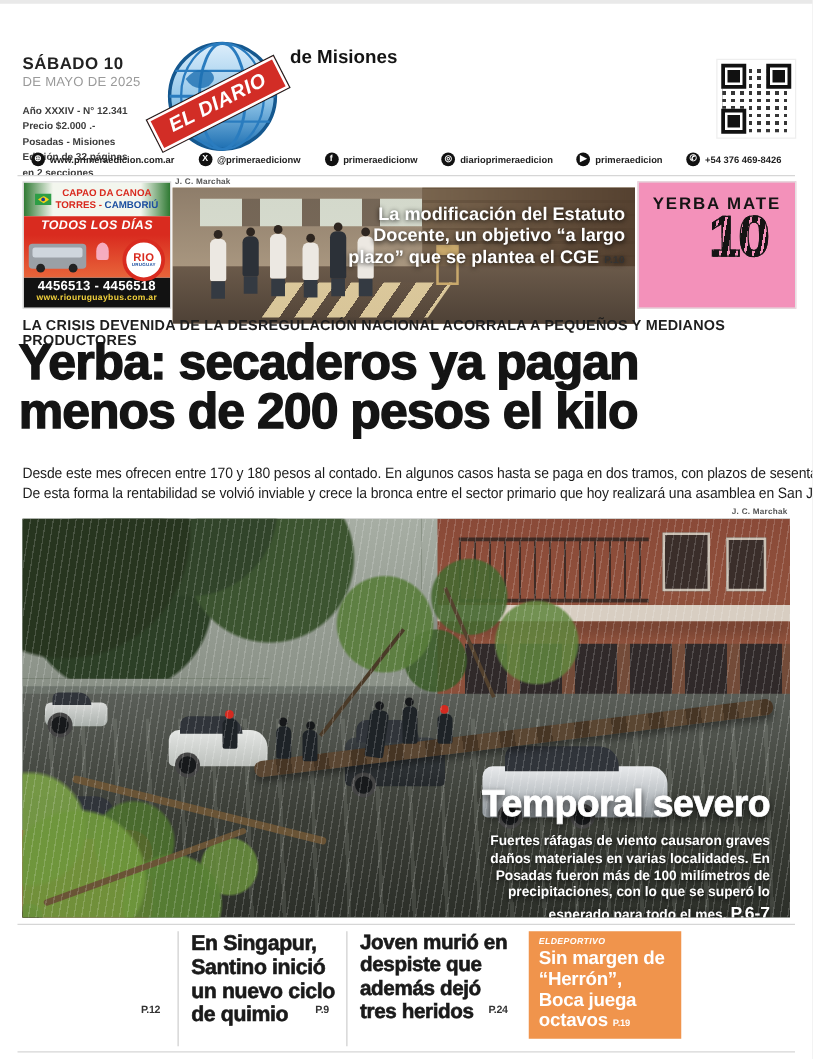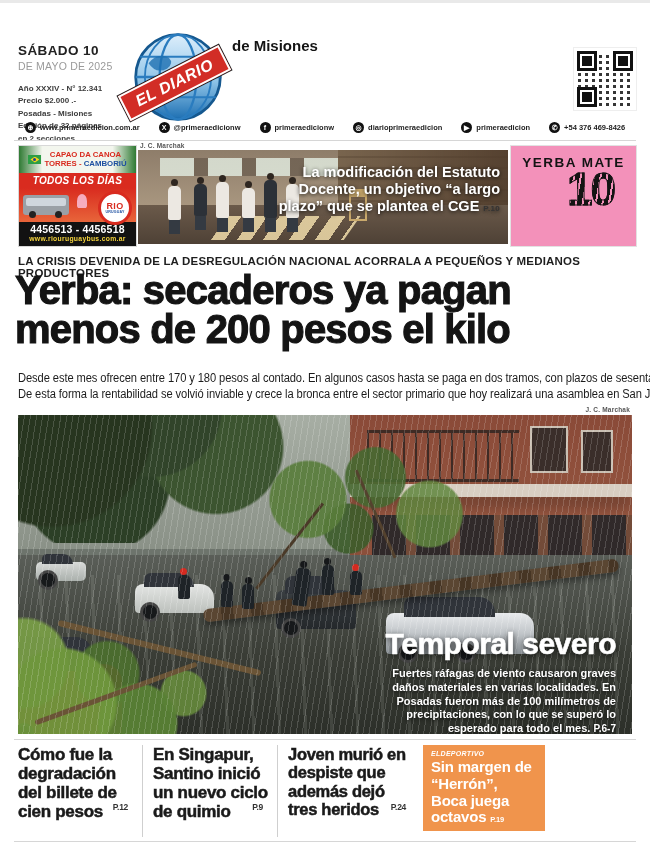--- a/index.html
+++ b/index.html
@@ -62,21 +62,21 @@
       background:#fff;border:3px solid #d92b1f;display:flex;flex-direction:column;
       align-items:center;justify-content:center;line-height:1;}
   .rio-name{font-size:9px;font-weight:bold;color:#d92b1f;letter-spacing:.3px;}
   .rio-sub{font-size:3.6px;color:#1c4fa0;font-weight:bold;letter-spacing:.2px;}
   .ad-bottom{height:24px;background:#121212;text-align:center;padding-top:1px;}
   .ad-phones{color:#fff;font-weight:bold;font-size:10.5px;letter-spacing:.2px;}
   .ad-web{color:#f4d33d;font-size:6.8px;font-weight:bold;letter-spacing:.3px;}
 
   
   .credit{position:absolute;font-size:6.5px;font-weight:bold;color:#555;letter-spacing:.2px;}
-  .school{position:absolute;left:138px;top:147px;width:370px;height:94px;overflow:hidden;background:#b9a58e;}
+  .school{position:absolute;left:138px;top:147px;width:370px;height:109px;overflow:hidden;background:#b9a58e;}
   .s-wall{position:absolute;inset:0 0 42% 0;background:linear-gradient(#8e7d6a,#a8967f);}
   .s-windows{position:absolute;left:6%;top:8%;width:48%;height:20%;
       background:repeating-linear-gradient(90deg,#dfe8dc 0 34px,#6f6152 34px 48px);opacity:.85;}
   .s-right{position:absolute;right:0;top:0;width:46%;height:100%;
       background:linear-gradient(90deg,rgba(90,68,50,.1),rgba(78,58,42,.85)),
                  repeating-linear-gradient(0deg,#7c6851 0 9px,#6d5a45 9px 11px);}
   .s-floor{position:absolute;inset:58% 0 0 0;background:linear-gradient(#6b5a4a,#4e4136);}
   .s-sun{position:absolute;bottom:4%;left:22%;width:36%;height:26%;
       background:repeating-linear-gradient(90deg,rgba(240,220,170,.85) 0 14px,rgba(120,95,70,.1) 14px 26px);
       transform:skewX(-35deg);}
@@ -161,21 +161,21 @@
   .person{position:absolute;width:12px;background:#1e2327;border-radius:5px 5px 2px 2px;}
   .person::before{content:"";position:absolute;left:2.5px;top:-7px;width:7px;height:7px;border-radius:50%;background:#16181a;}
   .helmet::before{background:#d42a20;}
   .p-rain{position:absolute;inset:0;
       background:repeating-linear-gradient(99deg,rgba(255,255,255,.16) 0 1px,transparent 1px 6px);}
   .p-credit{position:absolute;right:20px;top:403px;}
   .storm-title{position:absolute;right:16px;top:212px;color:#fff;font-size:30px;font-weight:bold;
       letter-spacing:-.5px;text-shadow:0 2px 6px rgba(0,0,0,.85);-webkit-text-stroke:.6px #fff;}
   .storm-body{position:absolute;right:16px;top:252px;width:256px;text-align:right;color:#fff;
       font-size:11px;line-height:1.25;font-weight:bold;text-shadow:0 1px 4px rgba(0,0,0,.9);}
-  .storm-body .pref{color:#fff;font-size:10px;}
+  .storm-body .pref{color:#fff;font-size:14px;}
 
   
   .bottom{position:absolute;left:18px;top:742px;width:614px;height:92px;display:flex;}
   .bcol{position:relative;font-size:17px;font-weight:bold;line-height:1.12;color:#1a1a1a;
       letter-spacing:-.3px;-webkit-text-stroke:.5px #1a1a1a;}
   .bcol .pref{position:absolute;bottom:24px;right:8px;-webkit-text-stroke:0;}
   .c1{width:118px;}
   .c2{width:118px;border-left:1px solid #cfcfcf;padding-left:10px;margin-left:6px;}
   .c3{width:126px;border-left:1px solid #cfcfcf;padding-left:10px;margin-left:6px;font-size:16.5px;}
   .sports{width:122px;height:86px;background:#f0944c;margin-left:9px;padding:5px 8px;box-sizing:border-box;color:#fff;}
@@ -358,21 +358,20 @@
     <div class="storm-title">Temporal severo</div>
     <div class="storm-body">
       <span>Fuertes ráfagas de viento causaron graves daños materiales en varias localidades. En Posadas fueron más de 100 milímetros de precipitaciones, con lo que se superó lo esperado para todo el mes.</span>
       <span class="pref">P.6-7</span>
     </div>
   </div>
   <div class="rule" style="top:736px;"></div>
 
   <div class="bottom">
     <div class="bcol c1">
-      <span>Cómo fue la degradación del billete de cien pesos</span>
       <span class="pref">P.12</span>
     </div>
     <div class="bcol c2">
       <span>En Singapur, Santino inició un nuevo ciclo de quimio</span>
       <span class="pref">P.9</span>
     </div>
     <div class="bcol c3">
       <span>Joven murió en despiste que además dejó tres heridos</span>
       <span class="pref">P.24</span>
     </div>

